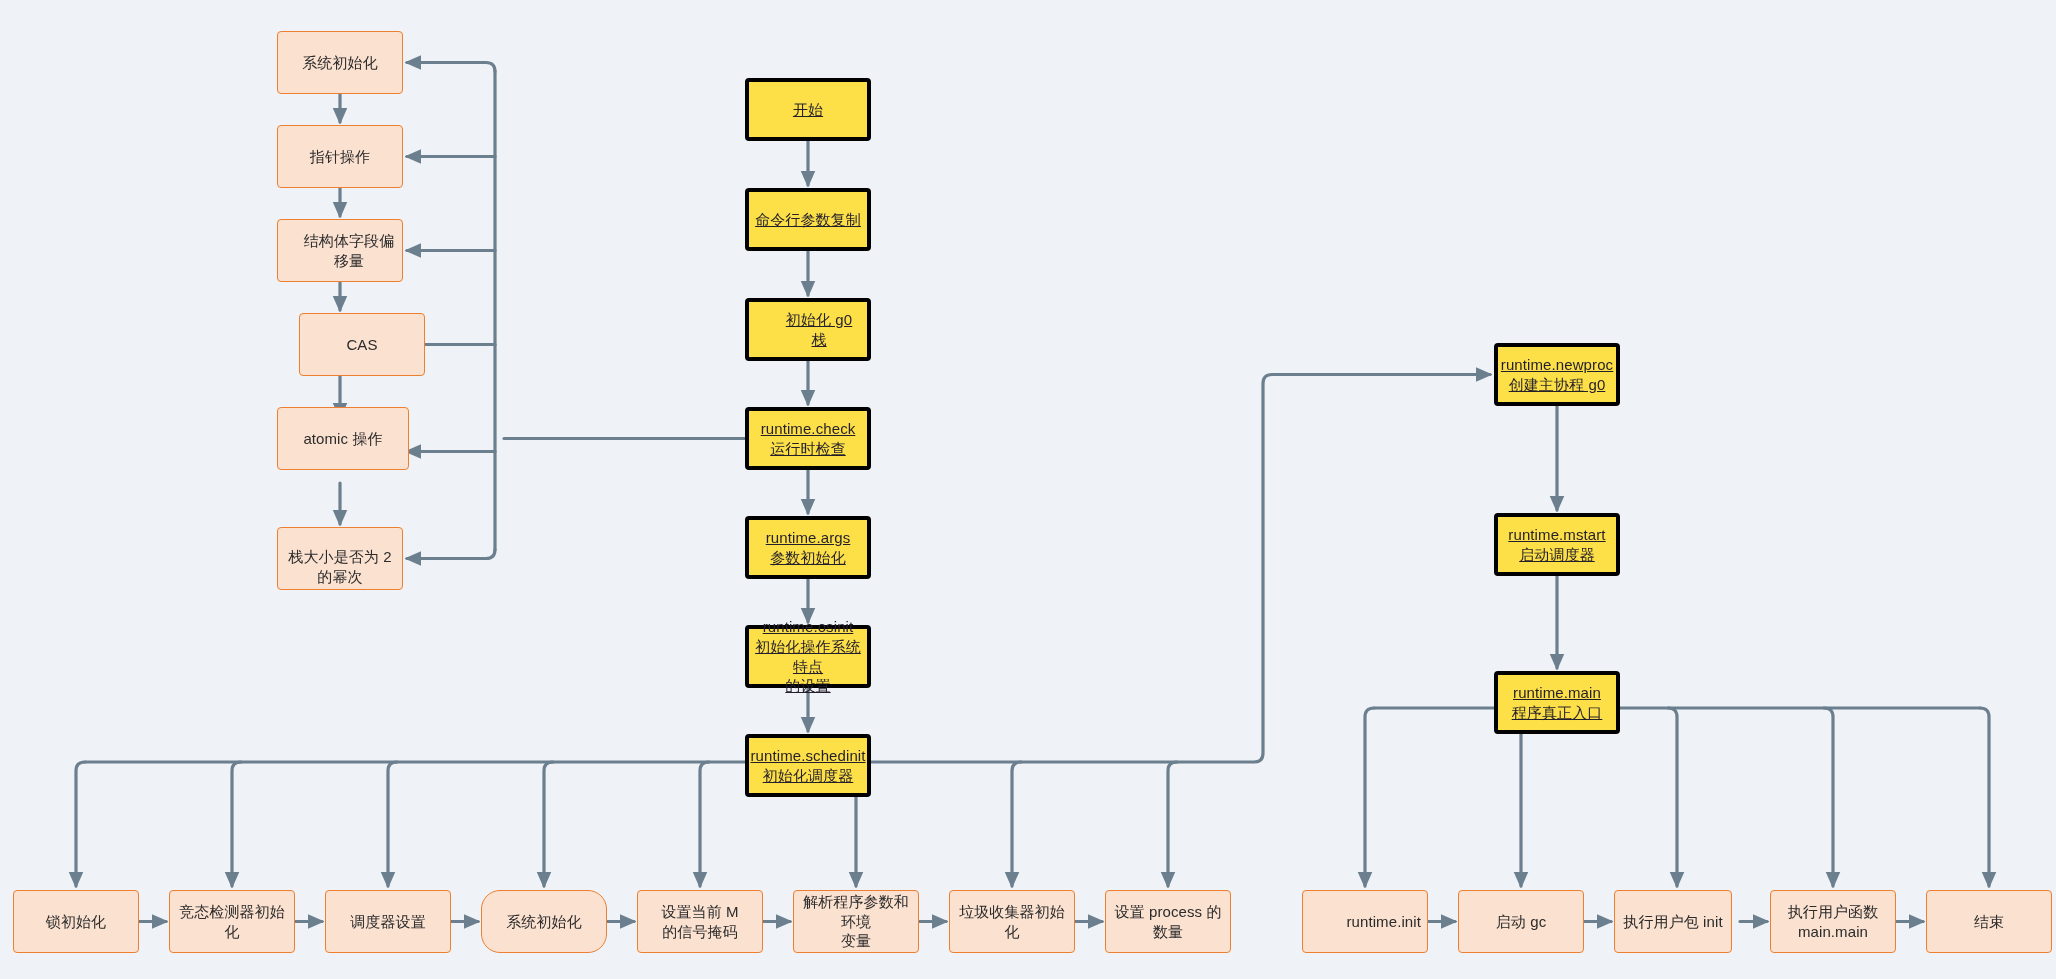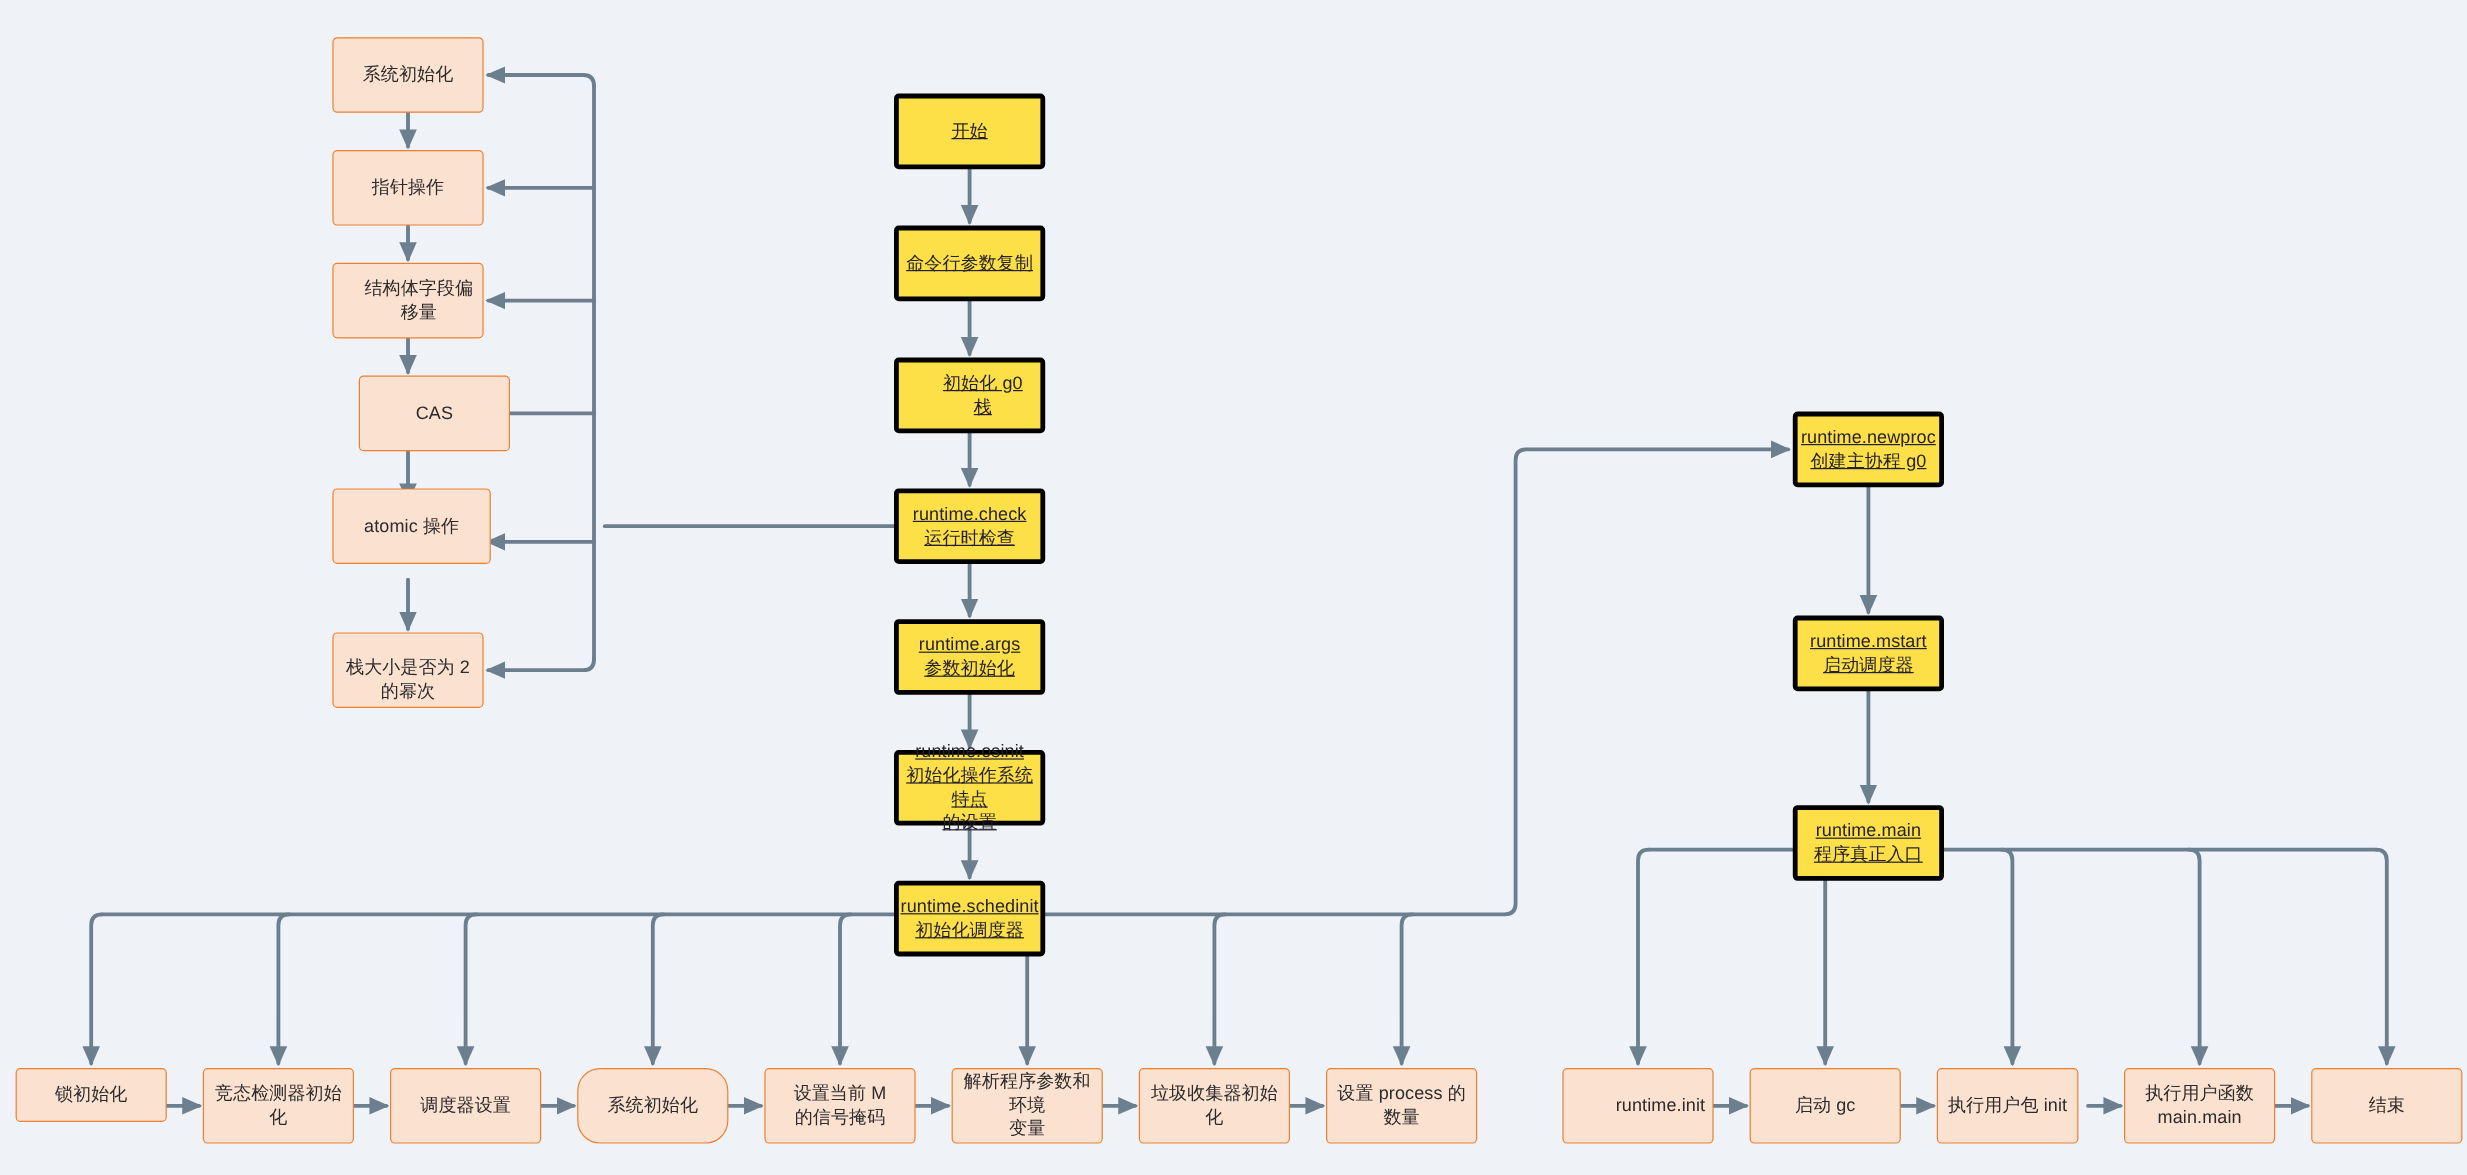--- a/index.html
+++ b/index.html
@@ -142,21 +142,21 @@
       <div class="node purple" style="left: 745px; top: 298px; width: 126px; height: 63px; padding-left: 28px;"><span class="node-label">初始化 g0 栈</span></div>
       <div class="node purple" style="left: 745px; top: 407px; width: 126px; height: 63px;"><span class="node-label">runtime.check
 运行时检查</span></div>
       <div class="node purple" style="left: 745px; top: 516px; width: 126px; height: 63px;"><span class="node-label">runtime.args
 参数初始化</span></div>
       <div class="node purple" style="left: 745px; top: 625px; width: 126px; height: 63px;"><span class="node-label">runtime.osinit
 初始化操作系统特点
 的设置</span></div>
       <div class="node purple" style="left: 745px; top: 734px; width: 126px; height: 63px;"><span class="node-label">runtime.schedinit
 初始化调度器</span></div>
-      <div class="node orange" style="left: 13px; top: 890px; width: 126px; height: 45px;"><span class="node-label">锁初始化</span></div>
+      <div class="node orange" style="left: 13px; top: 890px; width: 126px; height: 63px;"><span class="node-label">锁初始化</span></div>
       <div class="node orange" style="left: 169px; top: 890px; width: 126px; height: 63px;"><span class="node-label">竞态检测器初始化</span></div>
       <div class="node orange" style="left: 325px; top: 890px; width: 126px; height: 63px;"><span class="node-label">调度器设置</span></div>
       <div class="node orange" style="left: 481px; top: 890px; width: 126px; height: 63px; border-radius: 19px;"><span class="node-label">系统初始化</span></div>
       <div class="node orange" style="left: 637px; top: 890px; width: 126px; height: 63px;"><span class="node-label">设置当前 M
 的信号掩码</span></div>
       <div class="node orange" style="left: 793px; top: 890px; width: 126px; height: 63px;"><span class="node-label">解析程序参数和环境
 变量</span></div>
       <div class="node orange" style="left: 949px; top: 890px; width: 126px; height: 63px;"><span class="node-label">垃圾收集器初始化</span></div>
       <div class="node orange" style="left: 1105px; top: 890px; width: 126px; height: 63px;"><span class="node-label">设置 process 的数量</span></div>
       <div class="node purple" style="left: 1494px; top: 343px; width: 126px; height: 63px;"><span class="node-label">runtime.newproc

